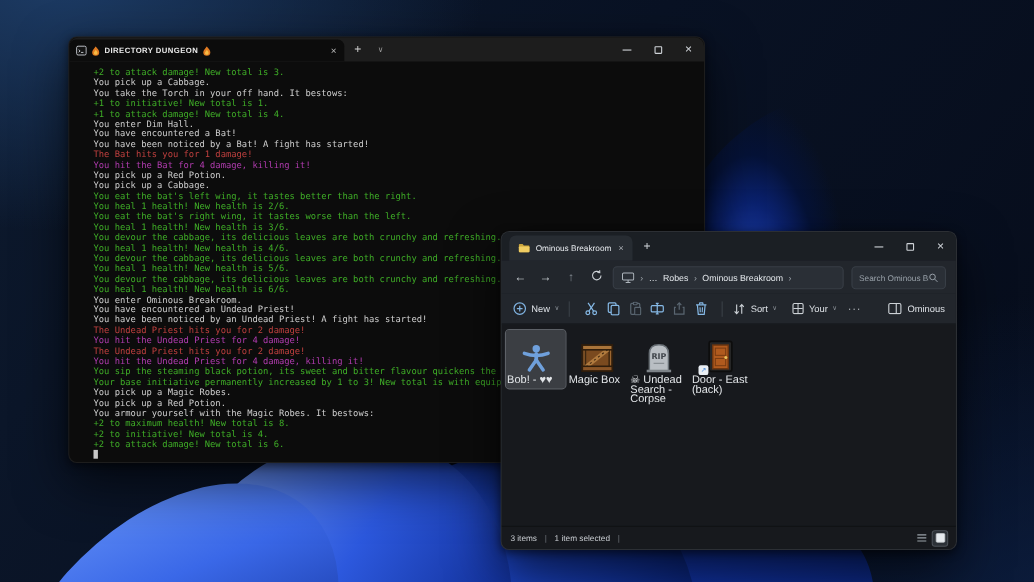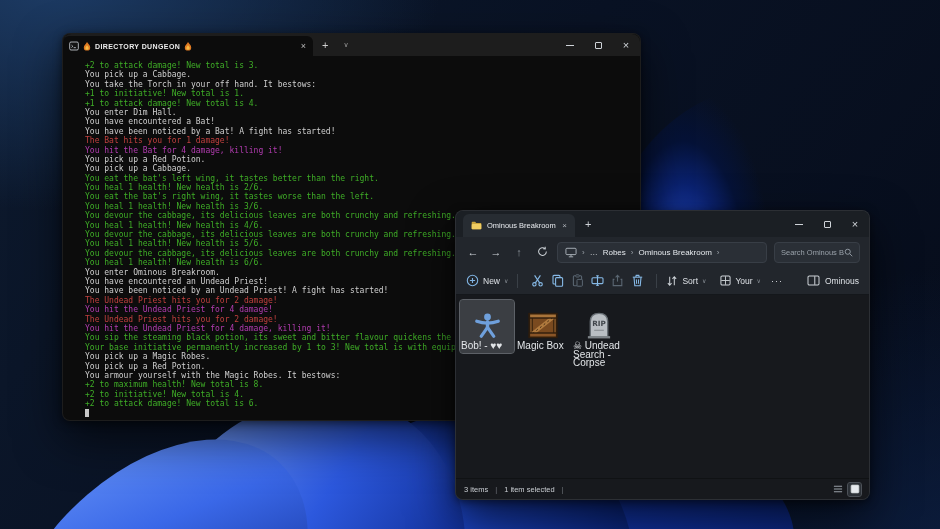--- a/index.html
+++ b/index.html
@@ -321,20 +321,35 @@
           <svg width="26" height="29" viewBox="0 0 26 30">
             <path d="M4 28 V12 Q4 3.5 13 3.5 Q22 3.5 22 12 V28 Z" fill="#b9bec3" stroke="#686f75" stroke-width="1.4"></path>
             <text x="13" y="16.5" font-size="7.5" font-weight="bold" fill="#41464c" text-anchor="middle" font-family="DejaVu Sans, sans-serif">RIP</text>
             <line x1="8" y1="21" x2="18" y2="21" stroke="#8a9095" stroke-width="1.2"></line>
             <rect x="1.5" y="27" width="23" height="2.4" fill="#7d8388"></rect>
           </svg>
         </div>
         <div class="f-label">☠ Undead Search - Corpse</div>
       </div>
 
+      <div class="f-item">
+        <div class="f-icon">
+          <svg width="26" height="30" viewBox="0 0 26 32">
+            <rect x="2" y="1.5" width="22" height="29" rx="2" fill="#262626" stroke="#0d0d0d" stroke-width="1.6"></rect>
+            <rect x="5.5" y="5" width="15" height="23" fill="#b05a1e" stroke="#6e3610" stroke-width="1.4"></rect>
+            <rect x="8" y="8" width="10" height="7" fill="none" stroke="#7a3c12" stroke-width="1"></rect>
+            <rect x="8" y="18" width="10" height="7" fill="none" stroke="#7a3c12" stroke-width="1"></rect>
+            <circle cx="18.2" cy="17" r="1.5" fill="#e8c15a"></circle>
+          </svg>
+          <span class="shortcut-badge">
+            <span style="color:#1d6fd4;font-size:6px;line-height:1">↗</span>
+          </span>
+        </div>
+        <div class="f-label">Door - East (back)</div>
+      </div>
 
     </div>
 
     <div class="e-status">
       <span class="st-text">3 items</span>
       <span class="st-sep">|</span>
       <span class="st-text">1 item selected</span>
       <span class="st-sep">|</span>
       <div class="st-right">
         <span class="st-ic">

